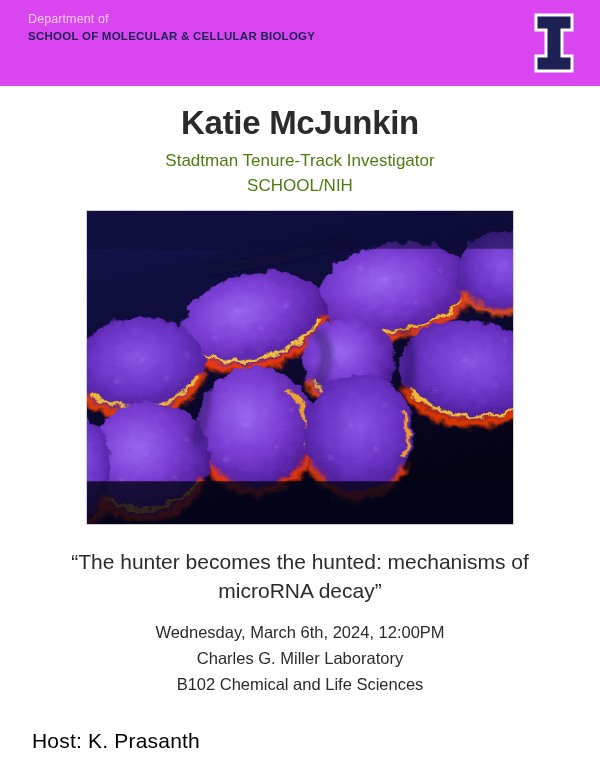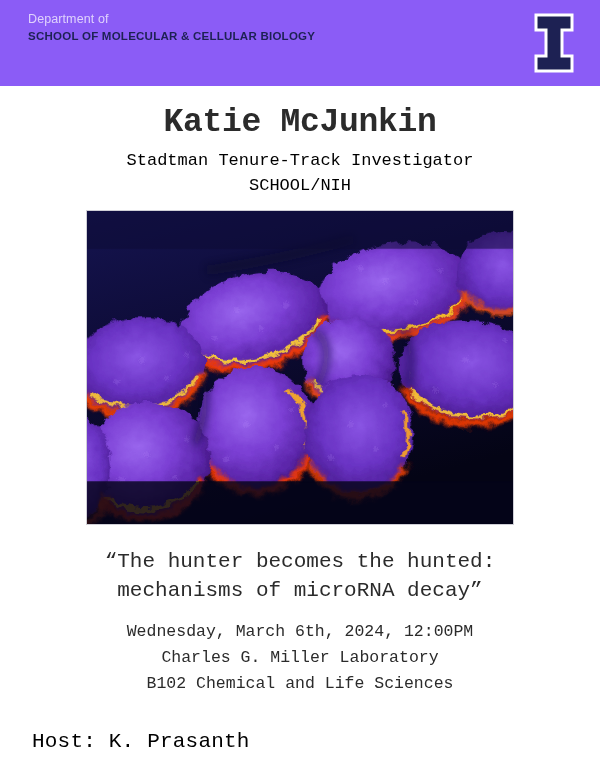--- a/index.html
+++ b/index.html
@@ -16,21 +16,21 @@
     position: relative;
   }
 
   
   .banner {
     position: absolute;
     left: 0;
     top: 0;
     width: 600px;
     height: 86px;
-    background: #8b5cf6;
+    background: #d946ef;
     overflow: hidden;
   }
   .banner-text {
     position: absolute;
     left: 28px;
     top: 11px;
   }
   .dept-of {
     font-size: 12.5px;
     font-weight: 400;
@@ -67,41 +67,40 @@
     height: 60px;
   }
 
   
   .content {
     position: absolute;
     left: 0;
     top: 86px;
     width: 600px;
     height: 691px;
-    font-family: Liberation Mono, monospace;
   }
 
   .speaker-name {
     text-align: center;
     font-size: 33px;
     font-weight: 700;
     color: #2b2b2b;
     letter-spacing: -0.3px;
     margin: 16px 0 0 0;
     line-height: 42px;
   }
 
   .affil-block {
     text-align: center;
     margin: 4px 0 0 0;
   }
   .affil-line {
     font-size: 17px;
     font-weight: 400;
-    color: #000000;
+    color: #4d7c0f;
     line-height: 25px;
     margin: 0;
     text-align: center;
   }
 
   
   .figure-wrap {
     margin: 12px auto 0 auto;
     width: 428px;
     height: 315px;

